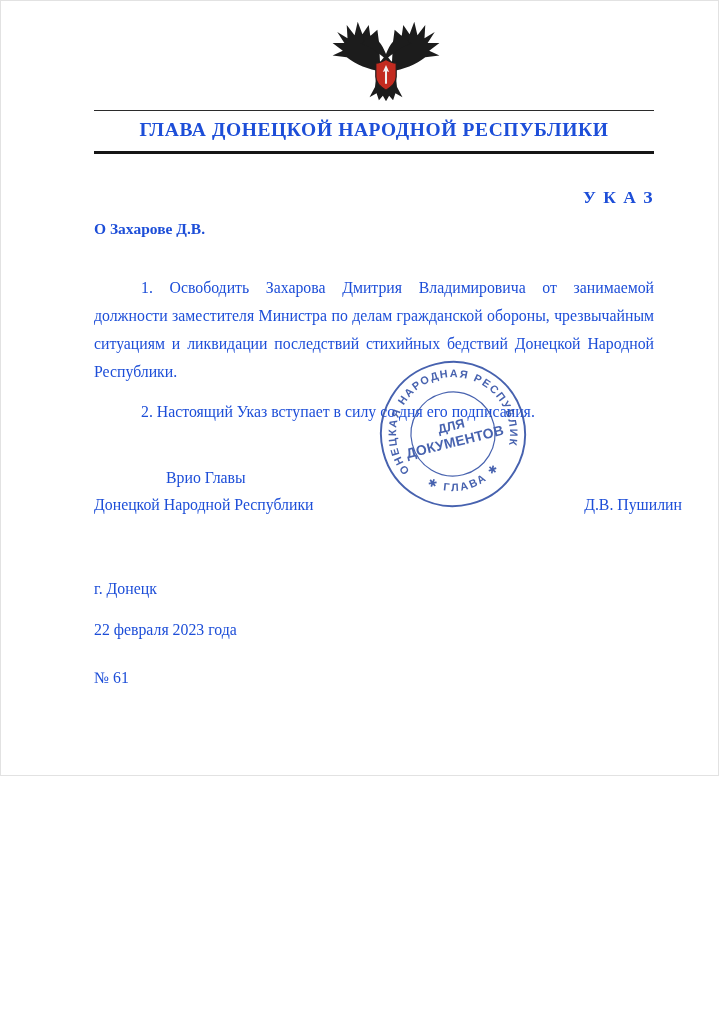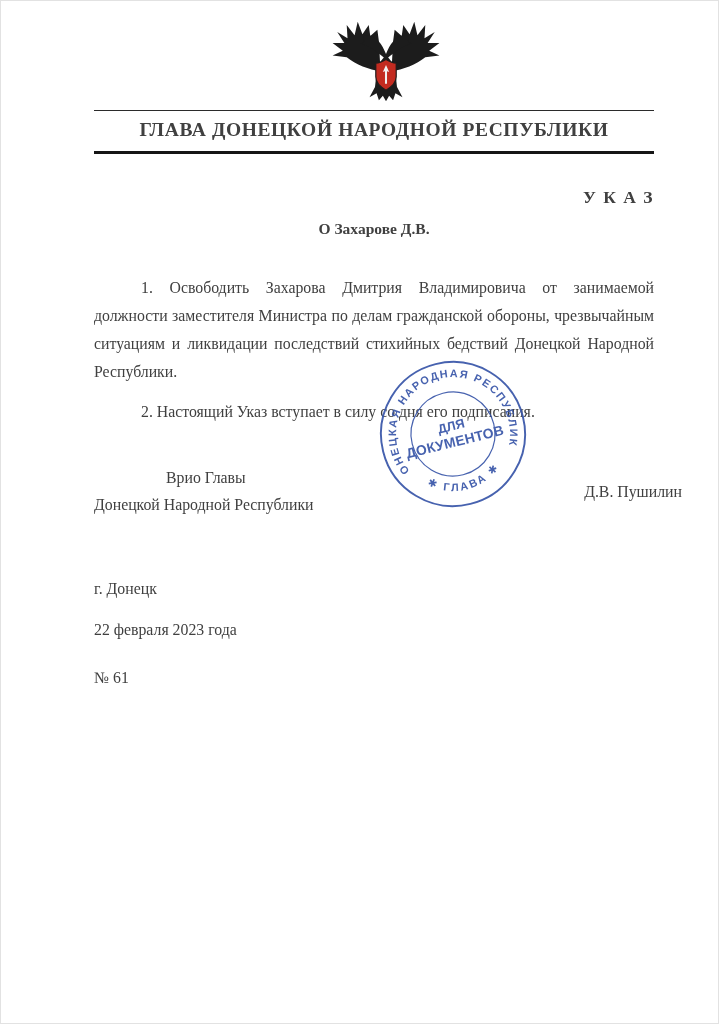--- a/index.html
+++ b/index.html
@@ -3,27 +3,27 @@
 <meta charset="utf-8">
 <style>
   html, body {
     margin: 0;
     padding: 0;
     background: #ffffff;
   }
   .page {
     position: relative;
     width: 719px;
-    height: 1024px;
+    height: 776px;
     box-sizing: border-box;
     padding: 20px 64px 0 93px;
     background: #ffffff;
     border: 1px solid #e2e2e2;
     font-family: "Liberation Serif", "DejaVu Serif", serif;
-    color: #404040;
+    color: #1d4ed8;
     overflow: hidden;
   }
   .emblem-wrap {
     text-align: center;
     margin-left: 24px;
     height: 88px;
   }
   .emblem-wrap svg { height: 88px; }
   .header-band {
     margin-top: 1px;
@@ -38,38 +38,37 @@
   }
   .decree-title {
     margin-top: 33px;
     text-align: right;
     font-weight: bold;
     font-size: 17.5px;
     letter-spacing: 1.5px;
   }
   .decree-subject {
     margin-top: 12px;
-    text-align: center;
     font-weight: bold;
     font-size: 15.5px;
   }
   .body-par {
     margin: 0;
     font-size: 15.8px;
     line-height: 28px;
     text-align: justify;
     text-indent: 47px;
   }
   .par-1 { margin-top: 36px; }
   .par-2 { margin-top: 12px; text-align: left; }
   .sig-row {
     margin-top: 38px;
     display: flex;
     justify-content: space-between;
-    align-items: center;
+    align-items: flex-end;
     font-size: 15.8px;
     line-height: 27px;
   }
   .sig-role-1 { padding-left: 72px; }
   .sig-name { margin-right: -28px; white-space: nowrap; }
   .place  { margin-top: 62px; font-size: 15.8px; }
   .date   { margin-top: 23px; font-size: 15.8px; }
   .number { margin-top: 30px; font-size: 15.8px; }
   .stamp {
     position: absolute;

